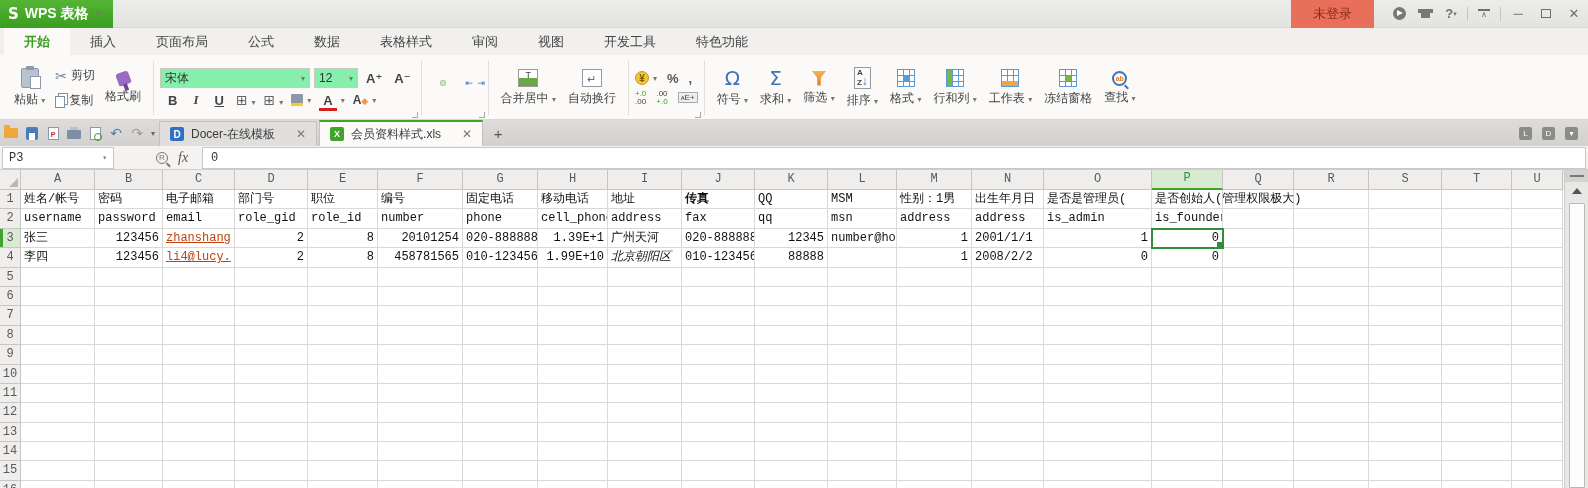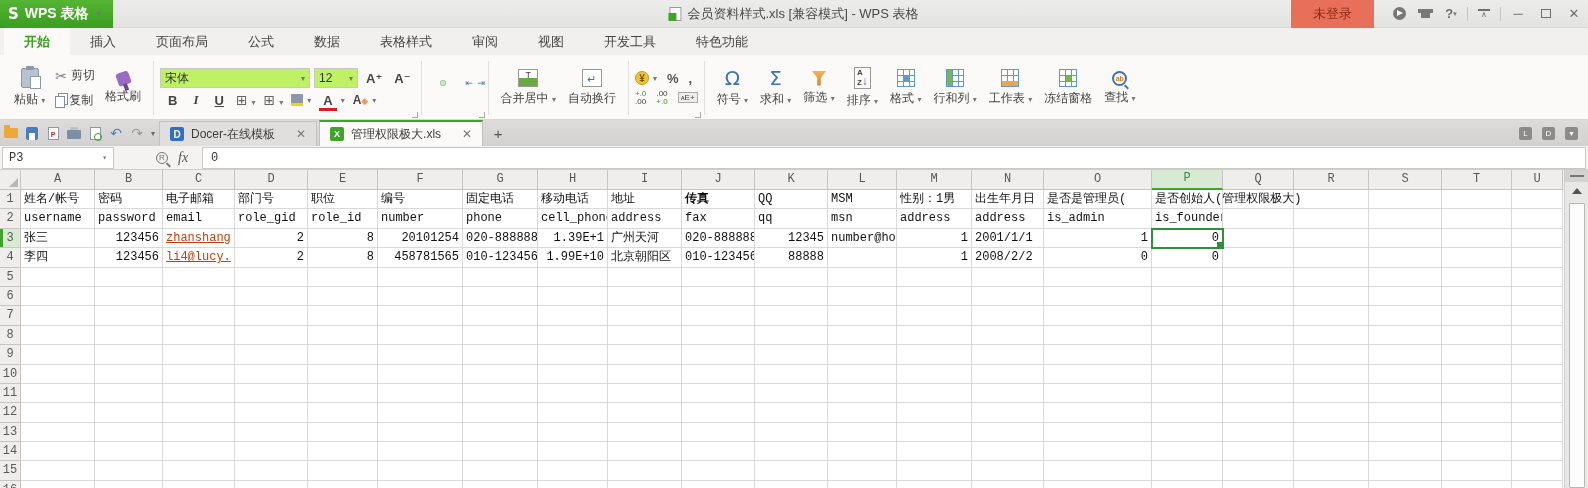--- a/index.html
+++ b/index.html
@@ -54,21 +54,21 @@
   .row { display:flex; align-items:center; gap:4px; }
 
   .ic-clip { width:18px; height:20px; background:#b9c2cf; border:1px solid #8d99ab; border-radius:2px; position:relative; }
   .ic-clip::before { content:""; position:absolute; left:4px; top:-3px; width:8px; height:4px; background:#8d99ab; border-radius:1px; }
   .ic-clip::after { content:""; position:absolute; right:-3px; bottom:-2px; width:9px; height:11px; background:#fff; border:1px solid #8d99ab; }
   .ic-scis { color:#6b7d94; font-size:14px; line-height:14px; }
   .ic-copy { width:10px; height:12px; border:1px solid #7c8fa5; background:#fff; box-shadow:3px -3px 0 -1px #fff, 3px -3px 0 0 #7c8fa5; margin:3px 0 0 0; }
   .ic-brush { width:13px; height:13px; background:#9b6bc4; border-radius:3px 3px 2px 2px; position:relative; transform:rotate(-20deg); }
   .ic-brush::after { content:""; position:absolute; left:4px; bottom:-6px; width:4px; height:7px; background:#6d4591; }
 
-  .selectbox { background:#bef264; border:1px solid #c9c8c6; height:20px; display:flex; align-items:center;
+  .selectbox { background:#86efac; border:1px solid #c9c8c6; height:20px; display:flex; align-items:center;
     padding:0 4px; gap:4px; color:#333; }
   .selectbox .dd { margin-left:auto; }
   .fmtbtn { font-weight:bold; font-size:13px; color:#444; padding:0 4px; }
   .it { font-style:italic; font-family:"Liberation Serif",serif; }
   .un { text-decoration:underline; }
   .ubar-r { box-shadow:0 3px 0 #d21f1f; }
   .ic-borders { color:#666; font-size:14px; }
   .ic-bucket { width:12px; height:9px; background:#8d99ab; border-radius:1px; margin-bottom:3px; box-shadow:0 3px 0 #f3d118; }
   .ic-clear { color:#444; font-weight:bold; }
   .ic-clear::after { content:"◆"; color:#e89a56; font-size:9px; }
@@ -187,24 +187,20 @@
 </style>
 </head>
 <body>
 
 <div class="titlebar">
   <div class="applogo">
     <span class="s">S</span>
     <span>WPS 表格</span>
     <span class="dd">▼</span>
   </div>
-  <div class="titlecenter">
-    <span class="docicon"></span>
-    <span>会员资料样式.xls [兼容模式] - WPS 表格</span>
-  </div>
   <div class="tbright">
     <div class="loginbtn">未登录</div>
     <div class="tbico" style="margin-left:12px">
         <span class="circ"></span>
       </div>
     <div class="tbico">
         <span class="shirt"></span>
       </div>
     <div class="tbico help">?<span class="dd">▾</span></div>
     <span class="vsep"></span>
@@ -414,21 +410,21 @@
     <span class="q redo">↷</span>
     <span class="qdd">▾</span>
   </div>
   <div class="dtab">
     <span class="tabico-docer">D</span>
     <span>Docer-在线模板</span>
     <span class="tclose">✕</span>
   </div>
   <div class="dtab active">
     <span class="tabico-sheet">X</span>
-    <span>管理权限极大.xls</span>
+    <span>会员资料样式.xls</span>
     <span class="tclose">✕</span>
   </div>
   <div class="newtab">+</div>
   <div class="dtright">
     <span class="mini">L</span>
     <span class="mini">D</span>
     <span class="mini">▾</span>
   </div>
 </div>
 
@@ -547,21 +543,21 @@
       <div class="grow" style="height: 19.4px;">
         <div class="rowh" style="line-height: 18.4px;">4</div>
         <div class="cell" style="width: 74px; line-height: 18.4px;">李四</div>
         <div class="cell ar" style="width: 68px; line-height: 18.4px;">123456</div>
         <div class="cell" style="width: 72px; line-height: 18.4px;"><span class="lnk">li4@lucy.</span></div>
         <div class="cell ar" style="width: 73px; line-height: 18.4px;">2</div>
         <div class="cell ar" style="width: 70px; line-height: 18.4px;">8</div>
         <div class="cell ar" style="width: 85px; line-height: 18.4px;">458781565</div>
         <div class="cell" style="width: 75px; line-height: 18.4px;">010-123456</div>
         <div class="cell ar" style="width: 70px; line-height: 18.4px;">1.99E+10</div>
-        <div class="cell" style="width: 74px; line-height: 18.4px;">北京朝阳区</div>
+        <div class="cell" style="width: 74px; line-height: 18.4px; font-style: italic;">北京朝阳区</div>
         <div class="cell" style="width: 73px; line-height: 18.4px;">010-123456</div>
         <div class="cell ar" style="width: 73px; line-height: 18.4px;">88888</div>
         <div class="cell" style="width: 69px; line-height: 18.4px;"></div>
         <div class="cell ar" style="width: 75px; line-height: 18.4px;">1</div>
         <div class="cell" style="width: 72px; line-height: 18.4px;">2008/2/2</div>
         <div class="cell ar" style="width: 108px; line-height: 18.4px;">0</div>
         <div class="cell ar" style="width: 71px; line-height: 18.4px;">0</div>
         <div class="cell" style="width: 71px; line-height: 18.4px;"></div>
         <div class="cell" style="width: 75px; line-height: 18.4px;"></div>
         <div class="cell" style="width: 73px; line-height: 18.4px;"></div>

